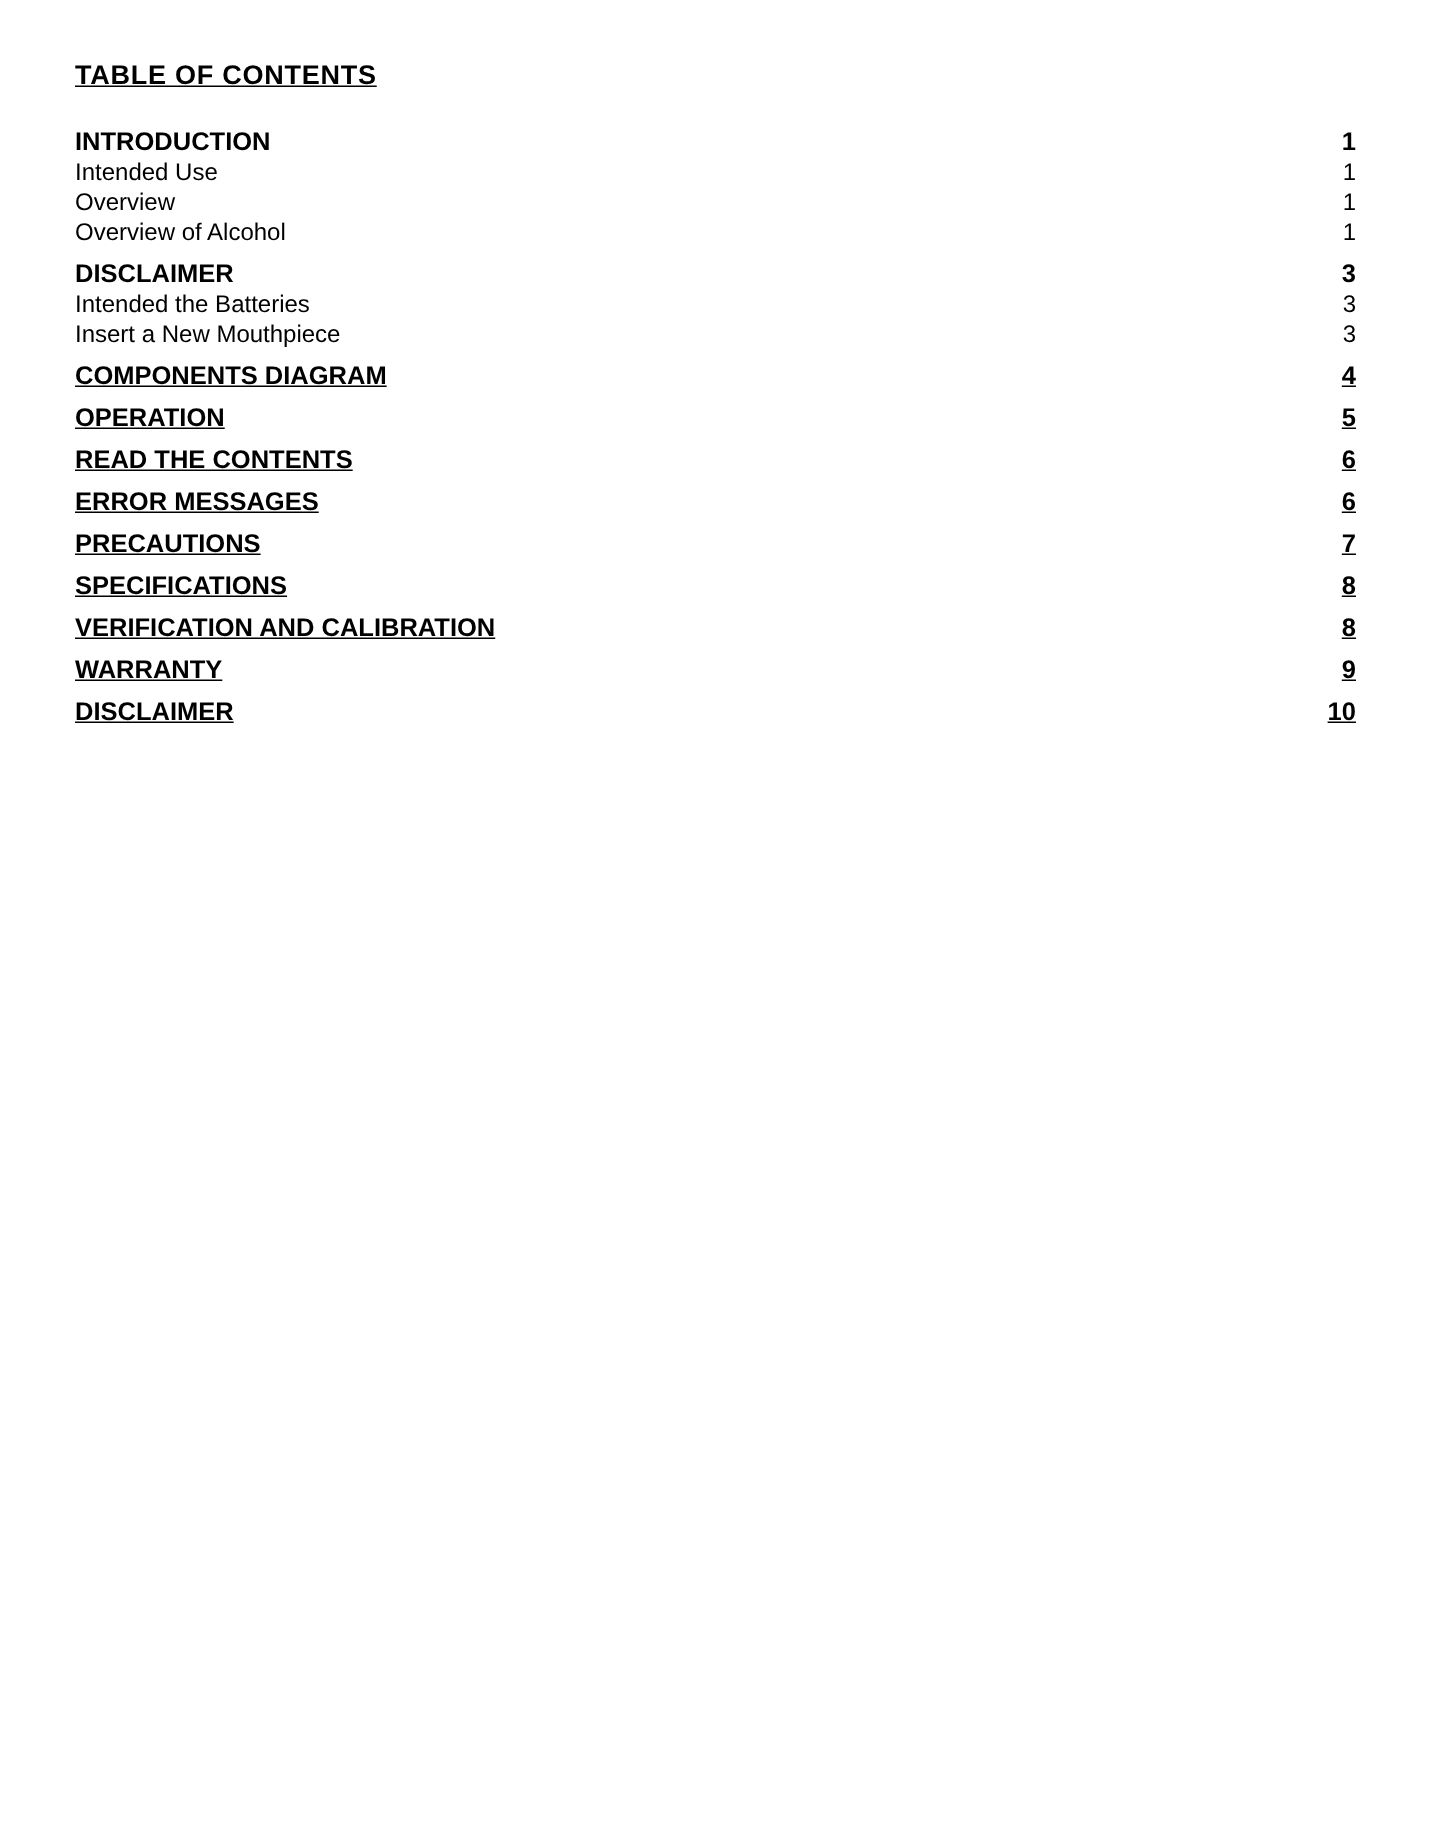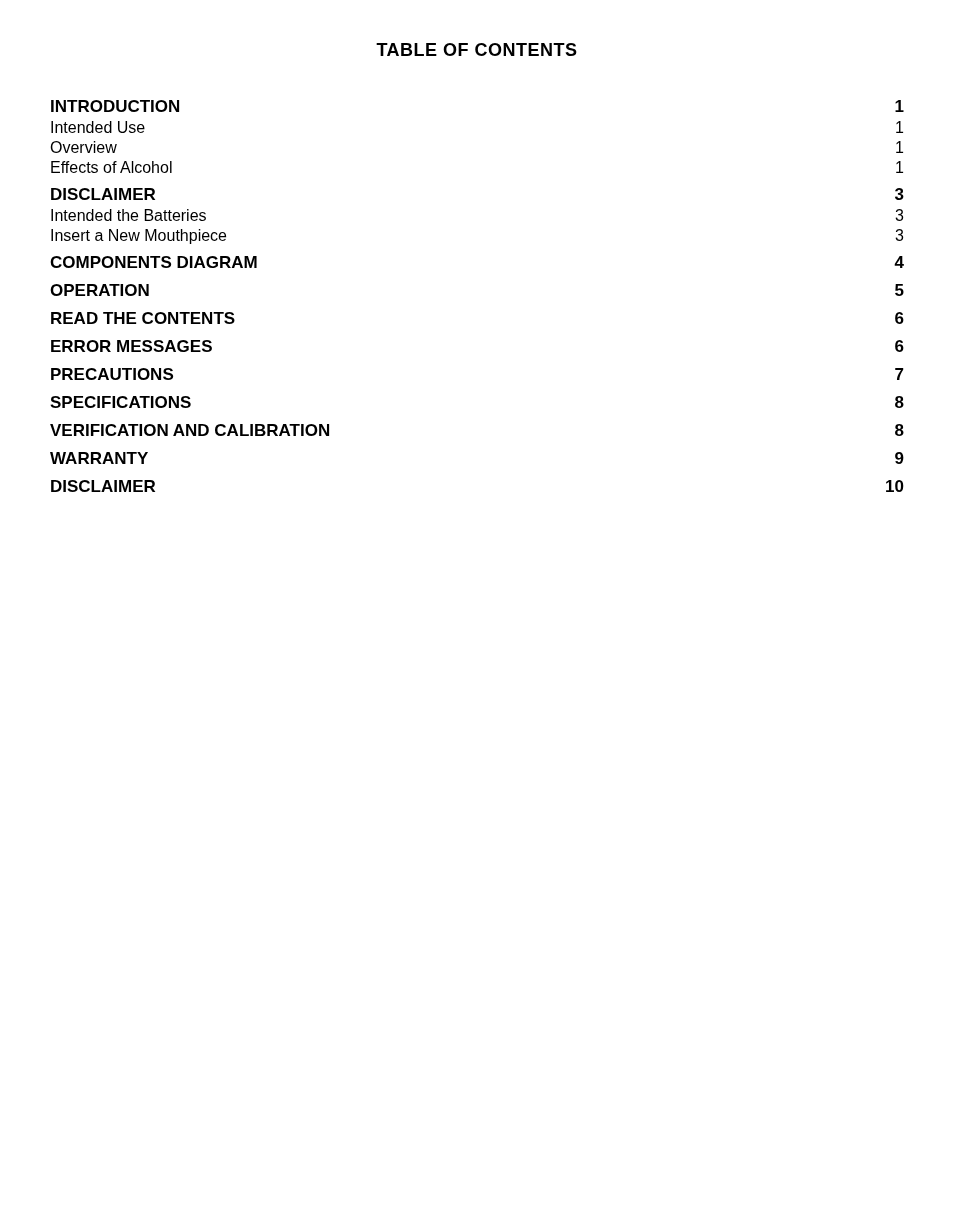--- a/index.html
+++ b/index.html
@@ -11,25 +11,26 @@
     body {
       width: 954px;
       min-height: 1227px;
       background: #ffffff;
       font-family: Arial, Helvetica, sans-serif;
       color: #000000;
       padding: 40px 50px;
     }
 
     .page-title {
-      text-align: center;
+      text-align: left;
       font-weight: bold;
       font-size: 18px;
-      margin-bottom: 36px;
+      margin-bottom: 24px;
       letter-spacing: 0.5px;
+      text-decoration: underline;
     }
 
     .toc-entry {
       display: flex;
       justify-content: flex-start;
       align-items: baseline;
       margin-bottom: 4px;
     }
 
     .toc-entry.bold-entry {
@@ -65,20 +66,21 @@
       font-weight: normal;
       font-size: 16px;
     }
 
     .section-group {
       margin-bottom: 8px;
     }
 
     .section-group.single {
       margin-bottom: 8px;
+      text-decoration: underline;
     }
   </style>
 </head>
 <body>
 
 <div class="page-title">TABLE OF CONTENTS</div>
 
 <div id="toc-container">
     <div class="section-group">
       <div class="toc-entry bold-entry">
@@ -87,21 +89,21 @@
       </div>
       <div class="toc-entry sub-entry">
         <span class="toc-label">Intended Use</span>
         <span class="toc-page">1</span>
       </div>
       <div class="toc-entry sub-entry">
         <span class="toc-label">Overview</span>
         <span class="toc-page">1</span>
       </div>
       <div class="toc-entry sub-entry">
-        <span class="toc-label">Effects of Alcohol</span>
+        <span class="toc-label">Overview of Alcohol</span>
         <span class="toc-page">1</span>
       </div>
     </div>
     <div class="section-group">
       <div class="toc-entry bold-entry">
         <span class="toc-label">DISCLAIMER</span>
         <span class="toc-page">3</span>
       </div>
       <div class="toc-entry sub-entry">
         <span class="toc-label">Intended the Batteries</span>

